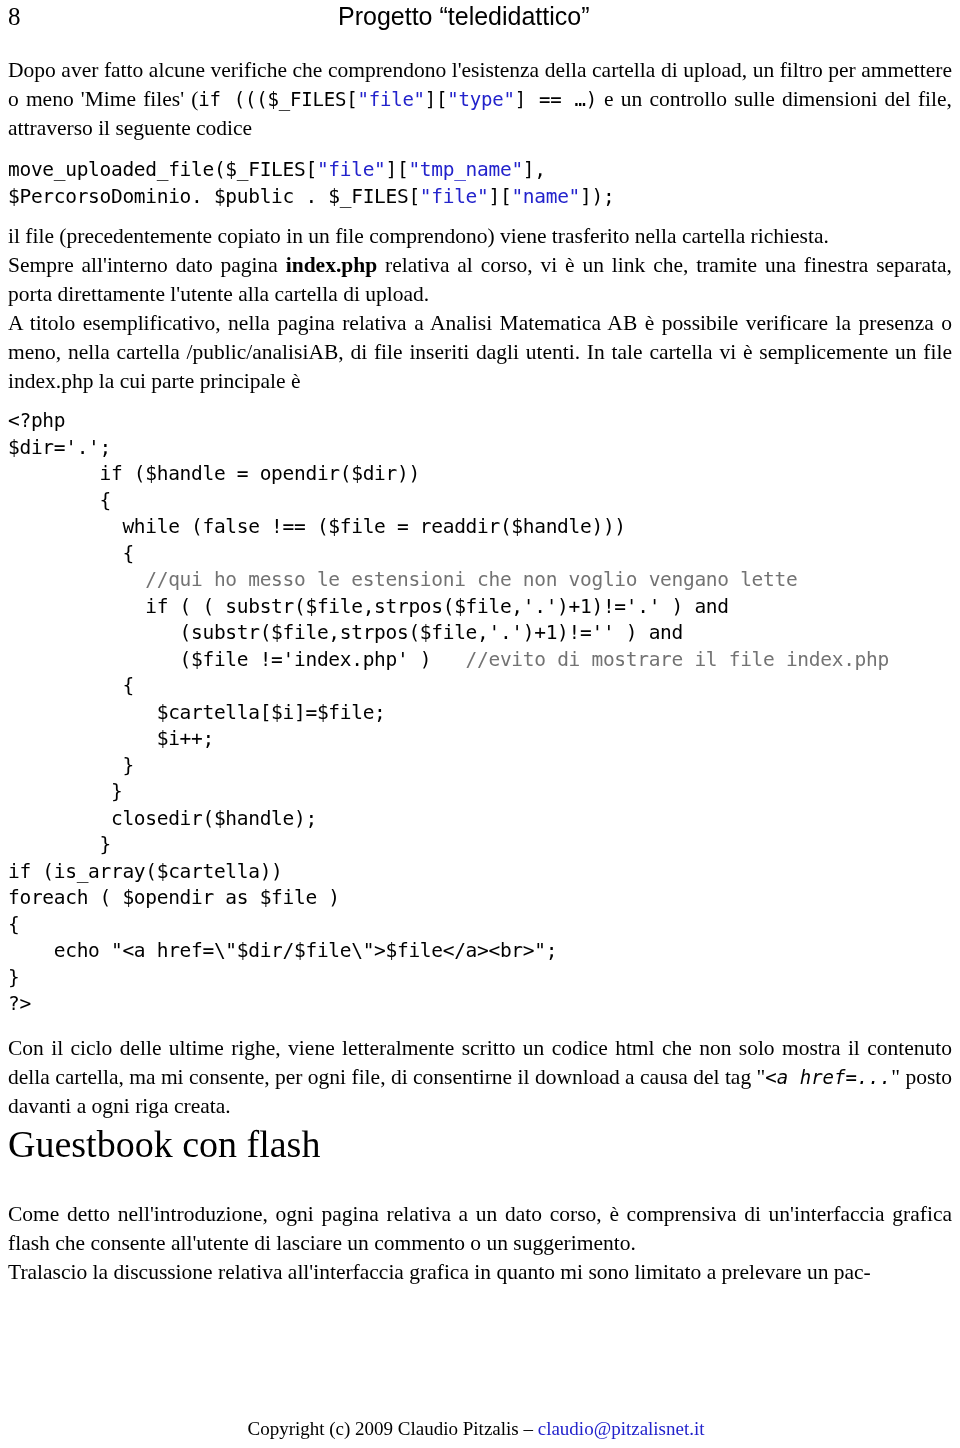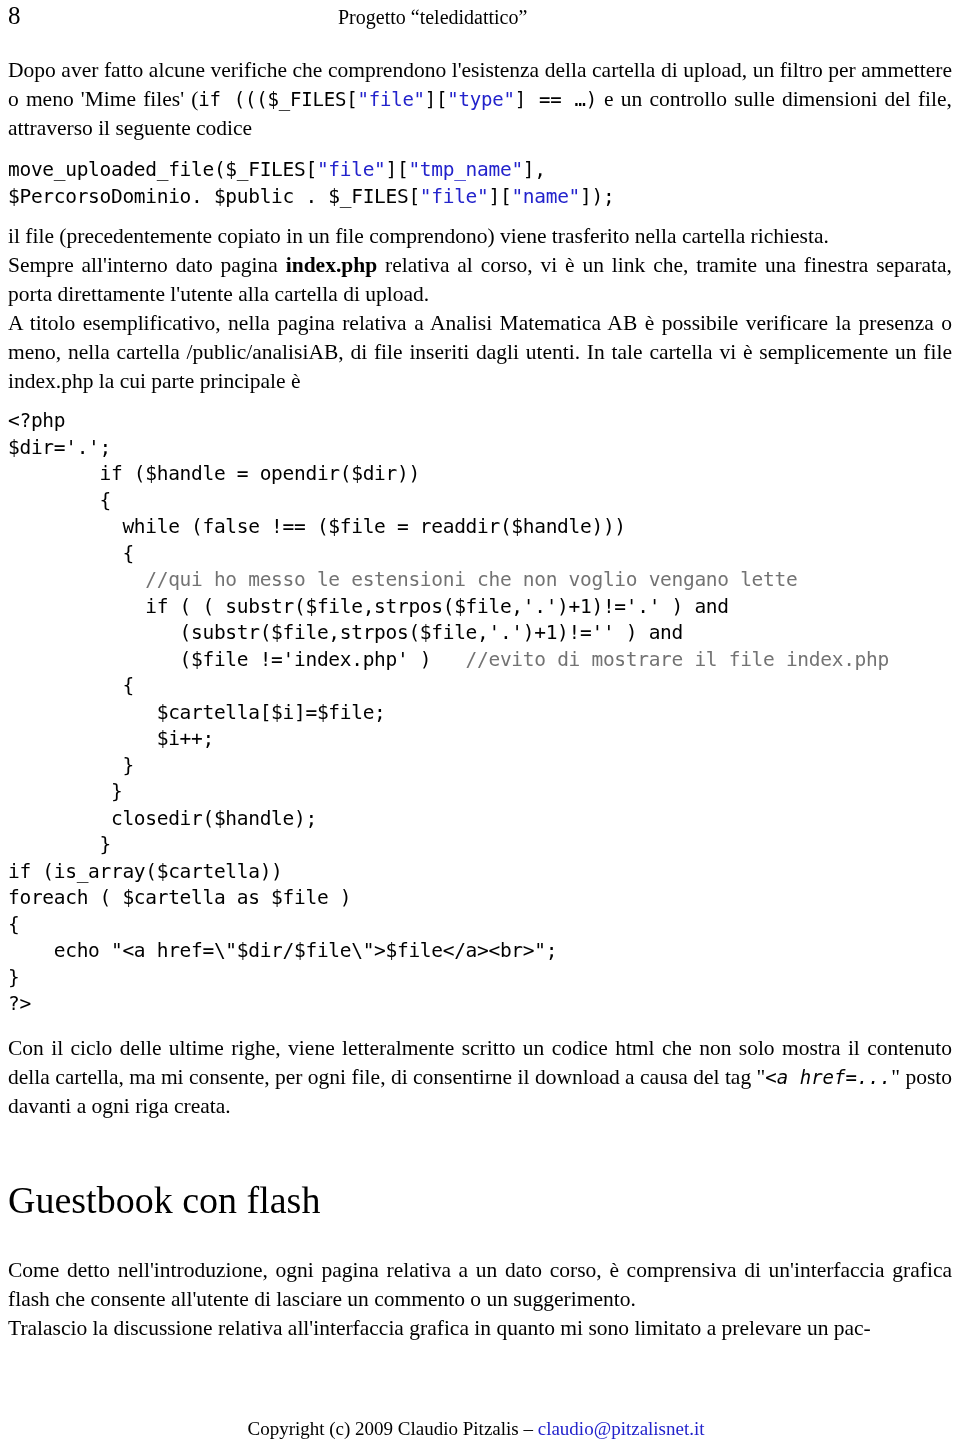--- a/index.html
+++ b/index.html
@@ -30,22 +30,22 @@
     height: 40px;
     padding-top: 2px;
   }
   .folio {
     font-size: 25px;
     font-family: "Liberation Serif", serif;
     width: 330px;
     flex: 0 0 330px;
   }
   .header-title {
-    font-size: 20px;
-    font-family: Liberation Serif, serif;
+    font-size: 25px;
+    font-family: Liberation Sans, sans-serif;
     white-space: nowrap;
   }
 
   
   .body-block {
     margin-top: 14px;
   }
   p.para {
     margin: 0;
     font-size: 21.5px;
@@ -90,21 +90,21 @@
   .gap-after-index { height: 16px; }
 
   
   h2.section-title {
     margin: 0;
     font-size: 38px;
     font-weight: normal;
     font-family: "Liberation Serif", serif;
     line-height: 46px;
   }
-  .heading-wrap { margin-top: 56px; }
+  .heading-wrap { }
   .after-heading { margin-top: 33px; }
 
   
   .footer {
     position: absolute;
     left: 0;
     right: 8px;
     bottom: 8px;
     text-align: center;
     font-size: 19px;
@@ -151,21 +151,21 @@
 <span>               (substr($file,strpos($file,'.')+1)!='' ) and</span>
 <span>               ($file !='index.php' )   </span><span class="cmt">//evito di mostrare il file index.php</span>
 <span>          {</span>
 <span>             $cartella[$i]=$file;</span>
 <span>             $i++;</span>
 <span>          }</span>
 <span>         }</span>
 <span>         closedir($handle);</span>
 <span>        }</span>
 <span>if (is_array($cartella))</span>
-<span>foreach ( $cartella as $file )</span>
+<span>foreach ( $opendir as $file )</span>
 <span>{</span>
 <span>    echo "&lt;a href=\"$dir/$file\"&gt;$file&lt;/a&gt;&lt;br&gt;";</span>
 <span>}</span>
 <span>?&gt;</span></pre>
       </div>
 
     <div class="gap-after-index"></div>
 
     <p class="para"><span>Con il ciclo delle ultime righe, viene letteralmente scritto un codice html che non solo mostra il contenuto della cartella, ma mi consente, per ogni file, di consentirne il download a causa del tag "</span><span class="mono-i">&lt;a href=...</span><span>" posto davanti a ogni riga creata.</span></p>
 

